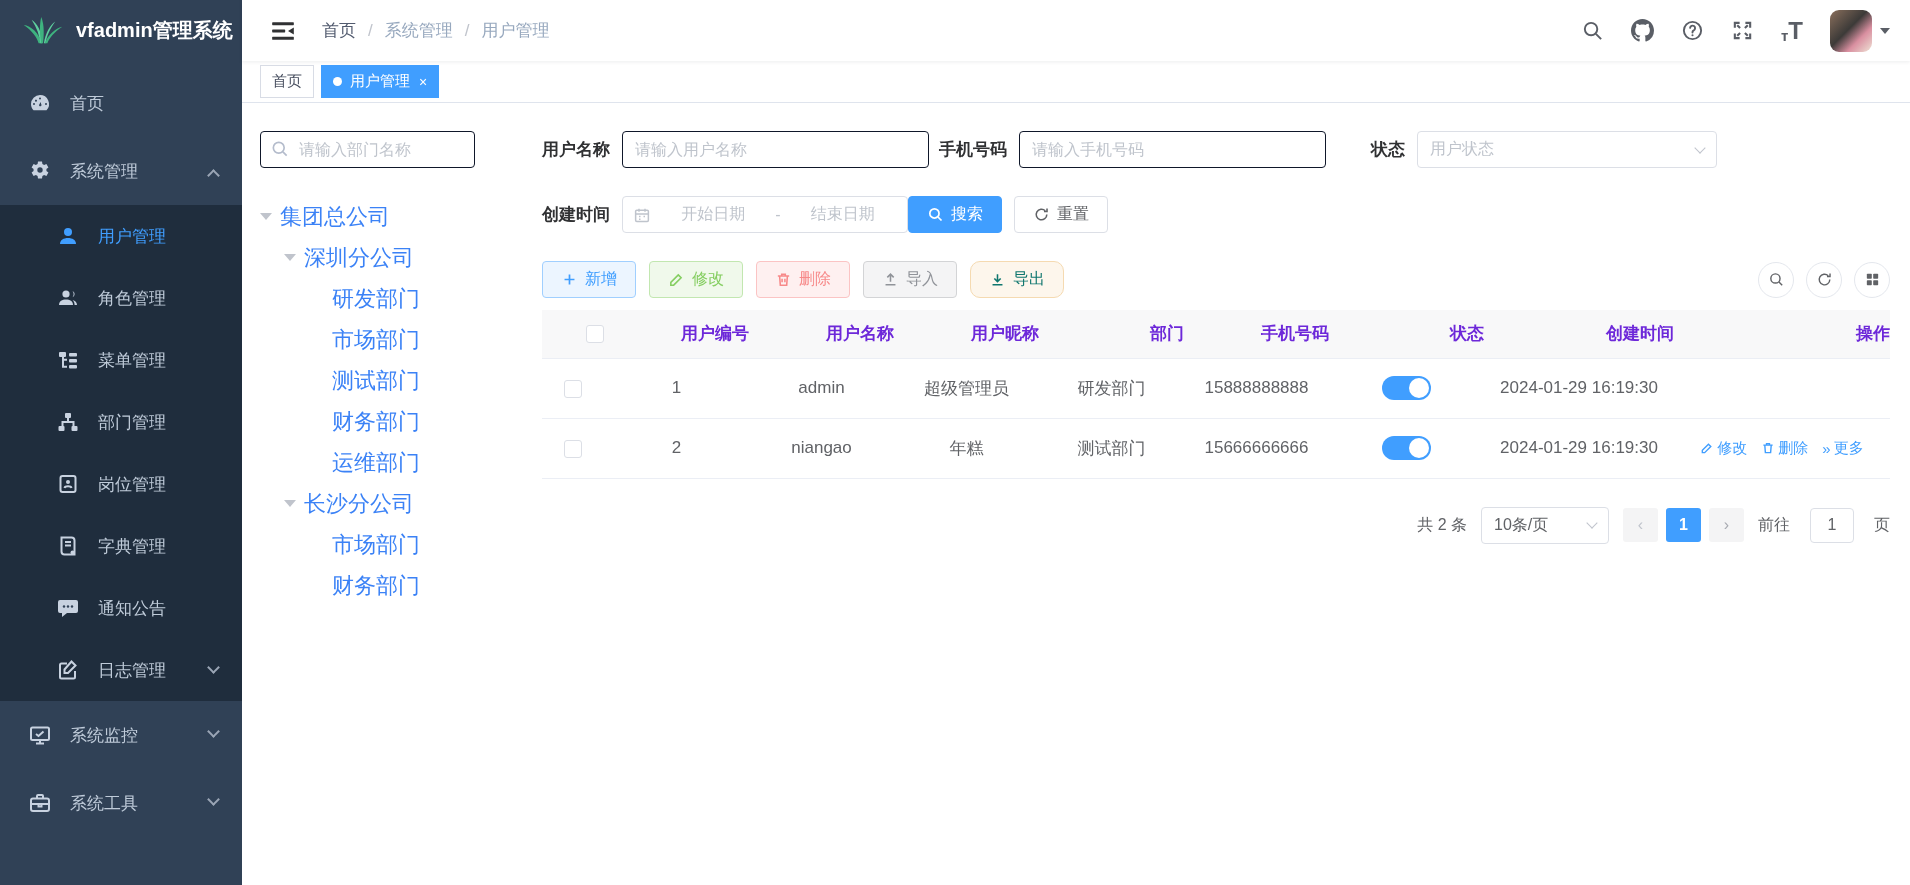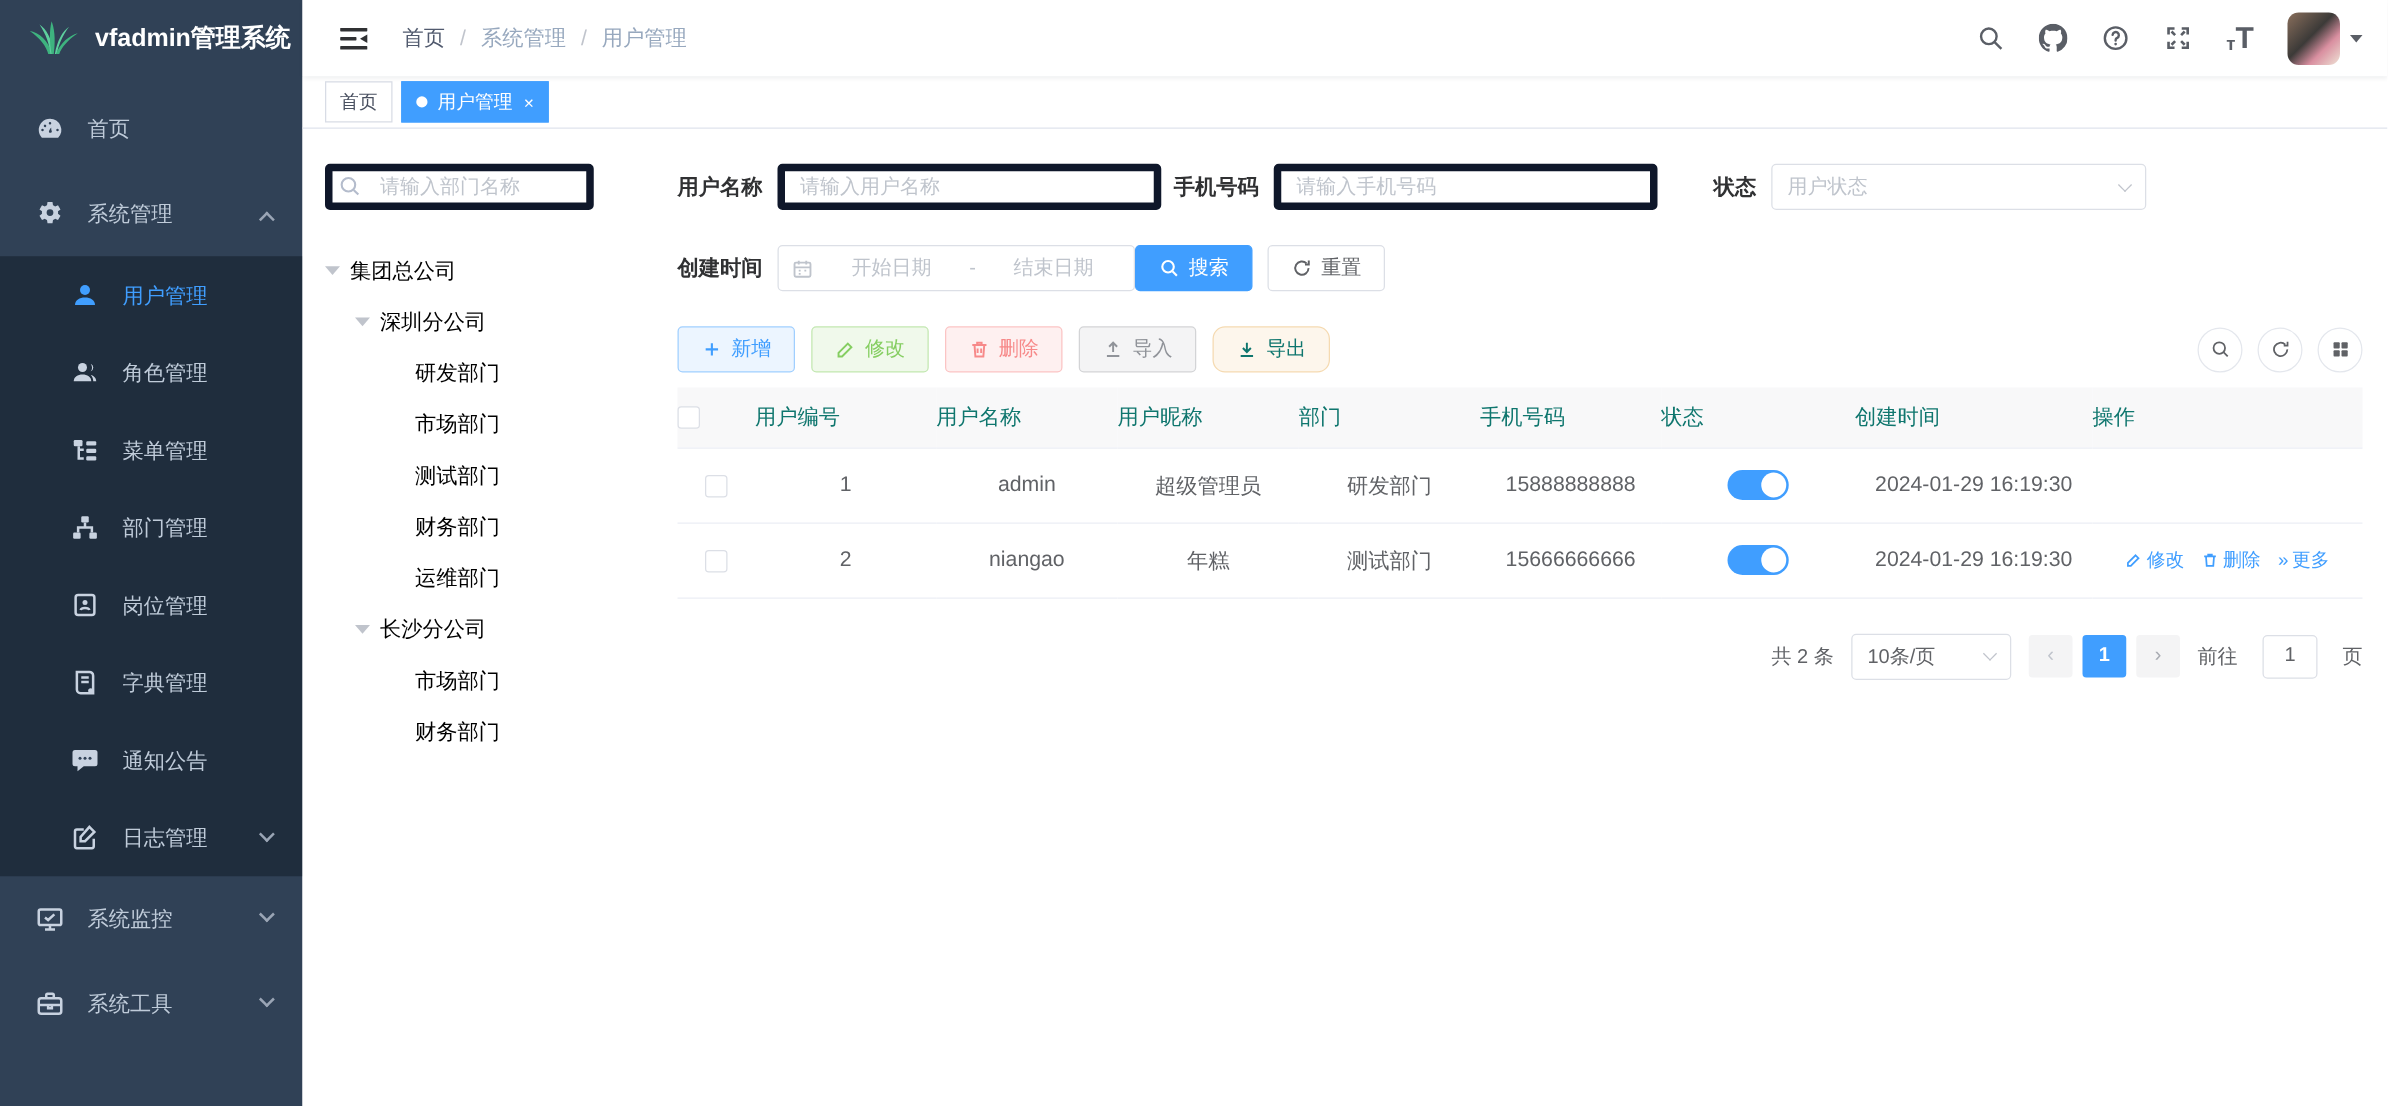--- a/index.html
+++ b/index.html
@@ -52,30 +52,30 @@
     border:1px solid #d8dce5; color:#495060; background:#fff; cursor:pointer; }
   .tab.active { background:#409eff; border-color:#409eff; color:#fff; }
   .tab-dot { width:9px; height:9px; border-radius:50%; background:#fff; margin-right:8px; }
   .tab-close { margin-left:9px; font-size:14px; line-height:1; }
 
   .content { flex:1; display:flex; padding:28px 20px 0 18px; background:#fff; }
   .left-col { width:230px; margin-right:52px; flex-shrink:0; }
   .right-col { flex:1; min-width:0; }
 
   
-  .inp { height:37px; border:6px solid #0f172a; border-radius:4px; background:#fff;
+  .inp { height:37px; border:1px solid #0f172a; border-radius:4px; background:#fff;
     font-size:16px; color:#606266; padding:0 12px; outline:none; width:100%;
     font-family:inherit; }
   .inp::placeholder { color:#bfc4cc; }
   .inp-wrap { position:relative; }
   .inp-wrap .inp-icon { position:absolute; left:10px; top:8px; width:20px; height:20px; color:#b4bccc; }
   .inp-wrap .inp { padding-left:38px; }
 
   
-  .tree { margin-top:28px; font-size:17px; color:#000000; }
+  .tree { margin-top:28px; font-size:22px; color:#3b82f6; }
   .tree-node { display:flex; align-items:center; height:41px; cursor:pointer; }
   .tree-node.lvl1 { padding-left:24px; } .tree-node.lvl2 { padding-left:72px; }
   .tree-caret { width:0; height:0; border-left:6px solid transparent; border-right:6px solid transparent;
     border-top:7px solid #c0c4cc; margin-right:8px; }
 
   
   .form-row { display:flex; align-items:center; margin-bottom:28px; }
   .f-label { font-size:17px; font-weight:700; color:#303133; margin-right:12px; white-space:nowrap; }
   .f-item { margin-right:10px; display:flex; align-items:center; }
   .w307 { width:307px; }
@@ -102,22 +102,22 @@
 
   .toolbar { display:flex; align-items:center; justify-content:space-between; margin-bottom:12px; }
   .toolbar-left { display:flex; gap:13px; }
   .toolbar-right { display:flex; gap:12px; }
   .circle-btn { width:36px; height:36px; border-radius:50%; border:1px solid #e4e7ed; background:#fff;
     display:flex; align-items:center; justify-content:center; color:#606266; cursor:pointer; }
   .circle-btn svg { width:17px; height:17px; }
 
   
   table { width:100%; border-collapse:collapse; table-layout:fixed; }
-  thead th { background:#f8f8f9; height:48px; font-size:17px; font-weight:400; color:#0f766e;
-    border-bottom:1px solid #ebeef5; text-align:left; }
+  thead th { background:#f8f8f9; height:48px; font-size:17px; font-weight:700; color:#6d28d9;
+    border-bottom:1px solid #ebeef5; text-align:right; }
   tbody td { height:60px; font-size:17px; color:#606266; border-bottom:1px solid #ebeef5; text-align:center; }
   .cb { width:18px; height:18px; border:1px solid #dcdfe6; border-radius:3px; background:#fff;
     display:inline-block; cursor:pointer; vertical-align:middle; }
   .switch { width:49px; height:24px; border-radius:12px; background:#409eff; position:relative;
     display:inline-block; cursor:pointer; vertical-align:middle; }
   .switch::after { content:""; position:absolute; right:2px; top:2px; width:20px; height:20px;
     border-radius:50%; background:#fff; }
   .ops { display:flex; align-items:center; justify-content:center; gap:14px; }
   .op-link { color:#409eff; font-size:15px; display:inline-flex; align-items:center; gap:3px; cursor:pointer; }
   .op-link svg { width:14px; height:14px; }

